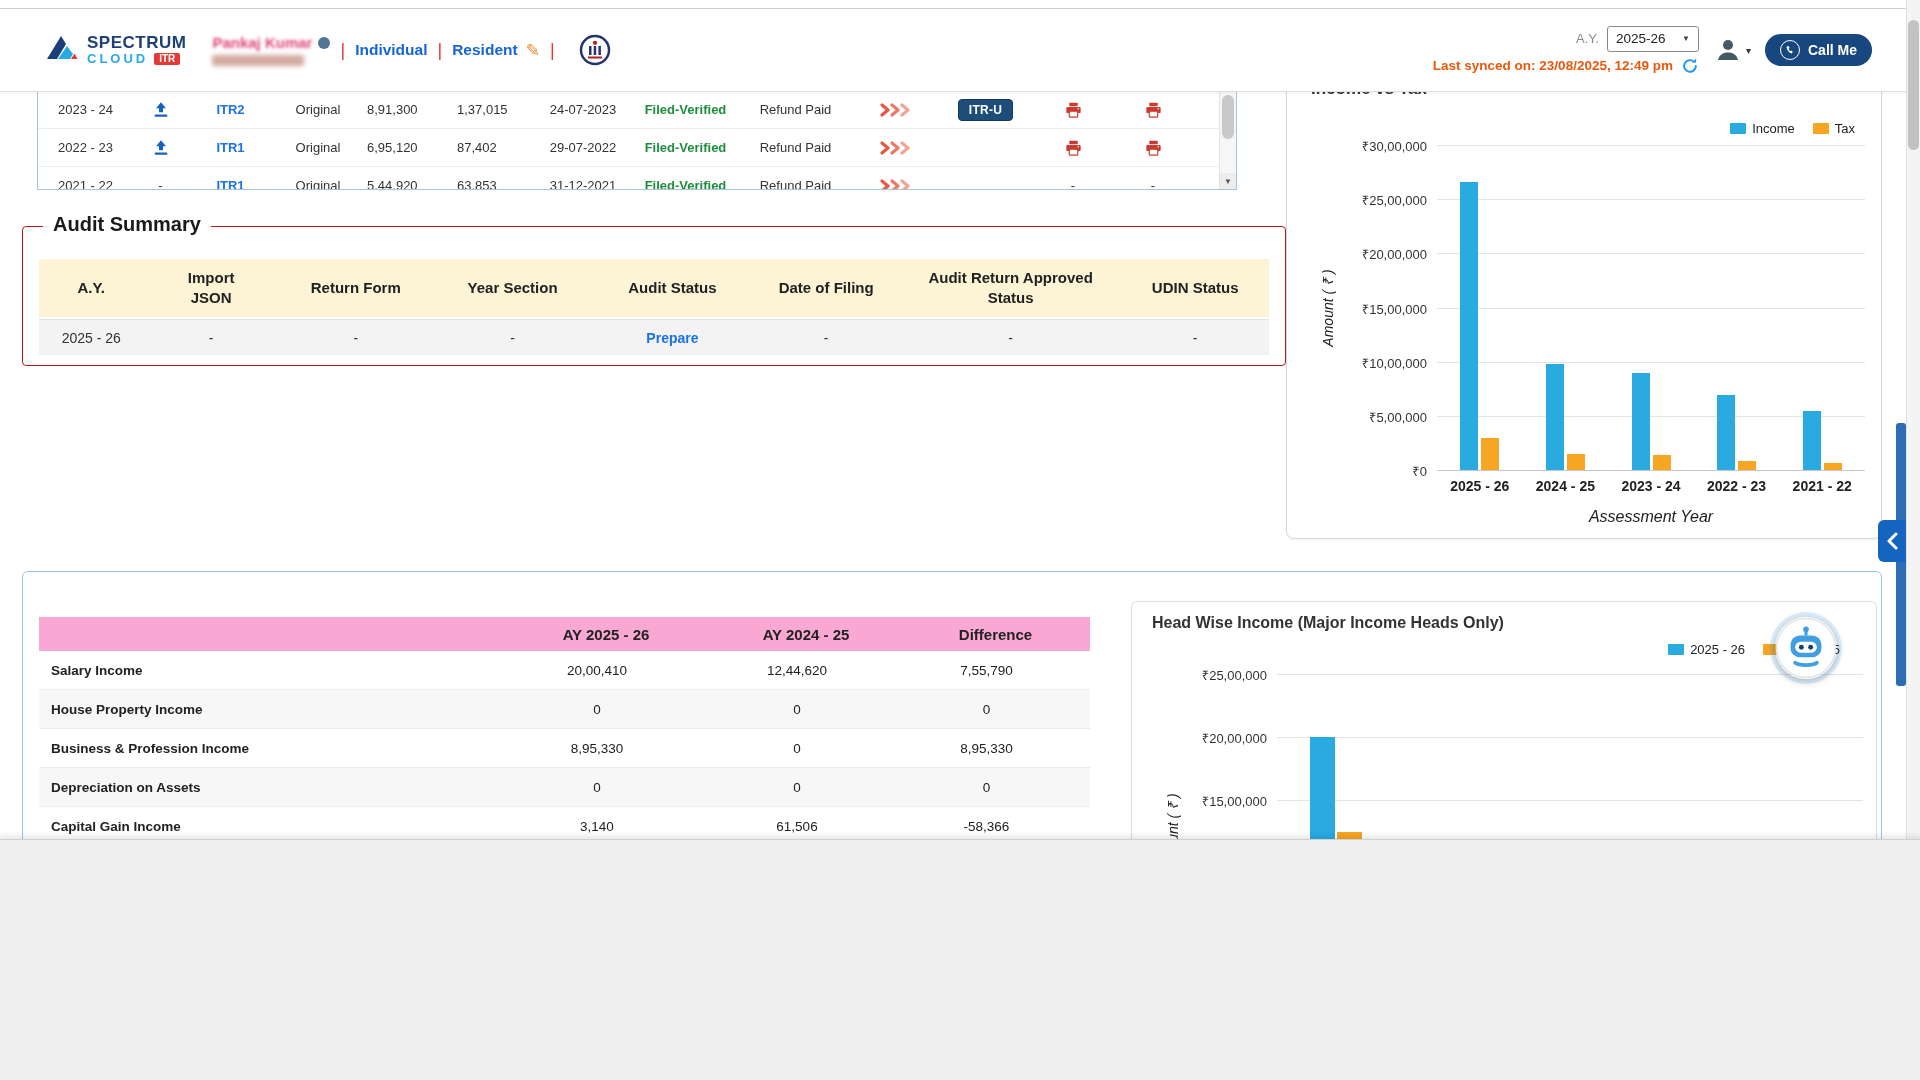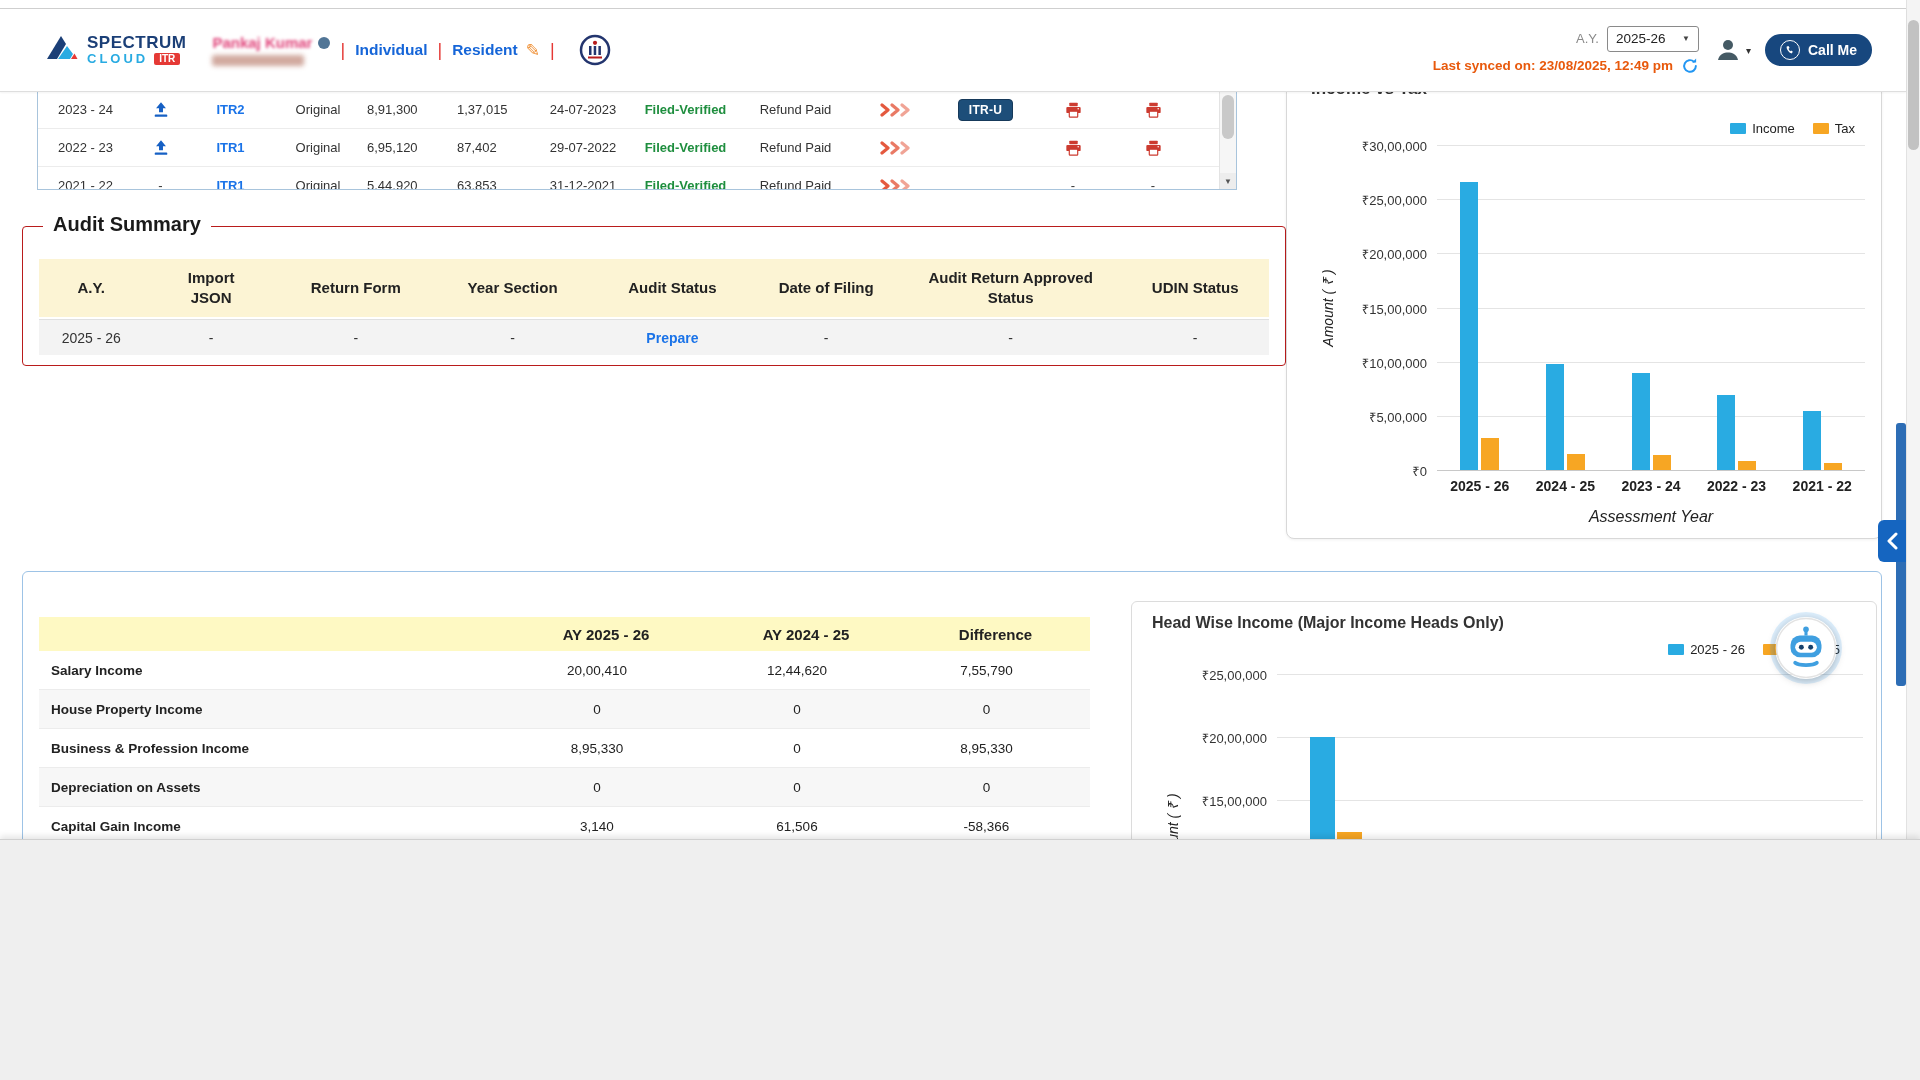--- a/index.html
+++ b/index.html
@@ -70,21 +70,21 @@
   .a-hc{text-align:center;font-size:15px;font-weight:700;color:#222;line-height:1.35}
   .a-hc .narrow{display:inline-block;width:64px}
   .a-hc .mid{display:inline-block;width:170px}
   .a-row{display:grid;grid-template-columns:8.5% 11% 12.5% 13% 13% 12% 18% 12%;background:#f3f3f3;
     height:36px;align-items:center;margin-top:2px;border-top:1px solid #e0e0e0;font-size:14px;color:#333;text-align:center}
 
   .cmp-box{position:absolute;left:22px;top:571px;width:1860px;height:580px;border:1px solid #9dc3e6;
     border-radius:6px;background:#fff}
   .box-legend.big{font-size:22px;top:-16px}
   .cmp-table{position:absolute;left:16px;top:45px;width:1051px}
-  .cmp-head{display:grid;grid-template-columns:462px 210px 190px 189px;background:#fef9c3;height:34px;align-items:center}
+  .cmp-head{display:grid;grid-template-columns:462px 210px 190px 189px;background:#f9a8d4;height:34px;align-items:center}
   .cmp-hc{text-align:center;font-weight:700;font-size:15px;color:#222}
   .cmp-row{display:grid;grid-template-columns:462px 210px 190px 189px;height:39px;align-items:center;
     border-bottom:1px solid #ececec;font-size:13.5px;color:#222;background:#fff}
   .cmp-body .cmp-row:nth-child(even){background:#f7f7f7}
   .cmp-label{padding-left:12px;font-weight:700}
   .cmp-num{text-align:center;padding-right:18px}
 
   
   .chart-box{position:absolute;left:1286px;top:66px;width:596px;height:473px;background:#fff;
     border:1px solid #d8d8d8;border-radius:8px;box-shadow:0 1px 3px rgba(0,0,0,.06)}

